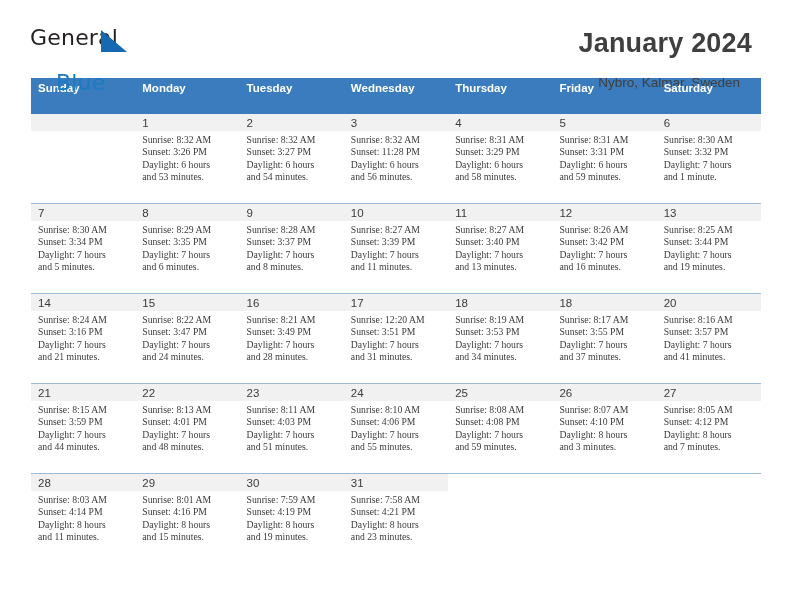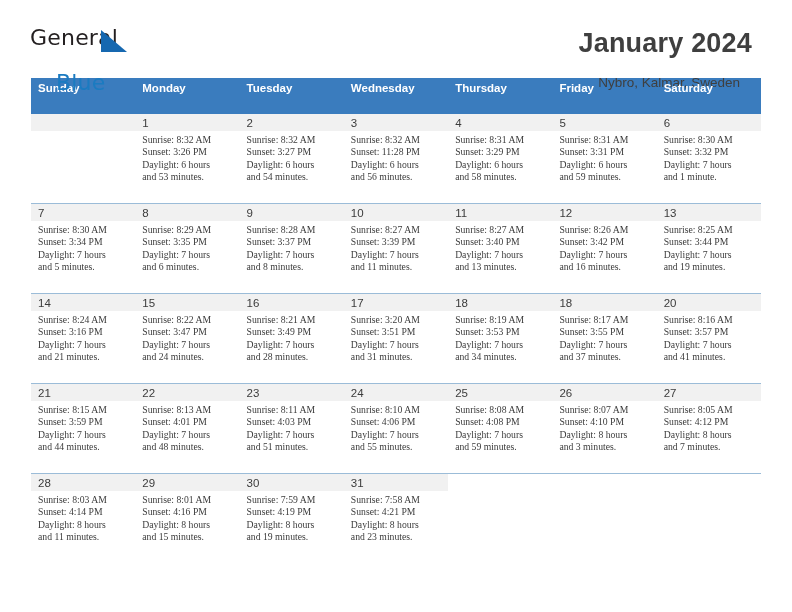--- a/index.html
+++ b/index.html
@@ -343,21 +343,21 @@
                 <div>Sunset: 3:49 PM</div>
                 <div>Daylight: 7 hours</div>
                 <div>and 28 minutes.</div>
               </div>
             </div>
           </td>
           <td>
             <div class="cell-inner ">
               <div class="daynum-bar">17</div>
               <div class="details">
-                <div>Sunrise: 3:20 AM</div>
+                <div>Sunrise: 12:20 AM</div>
                 <div>Sunset: 3:51 PM</div>
                 <div>Daylight: 7 hours</div>
                 <div>and 31 minutes.</div>
               </div>
             </div>
           </td>
           <td>
             <div class="cell-inner ">
               <div class="daynum-bar">18</div>
               <div class="details">

